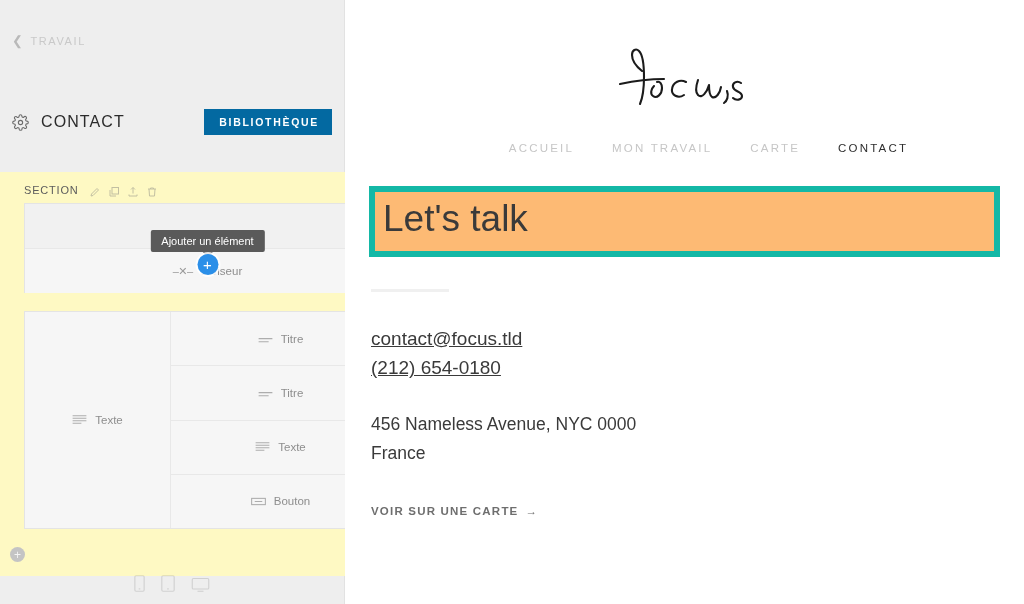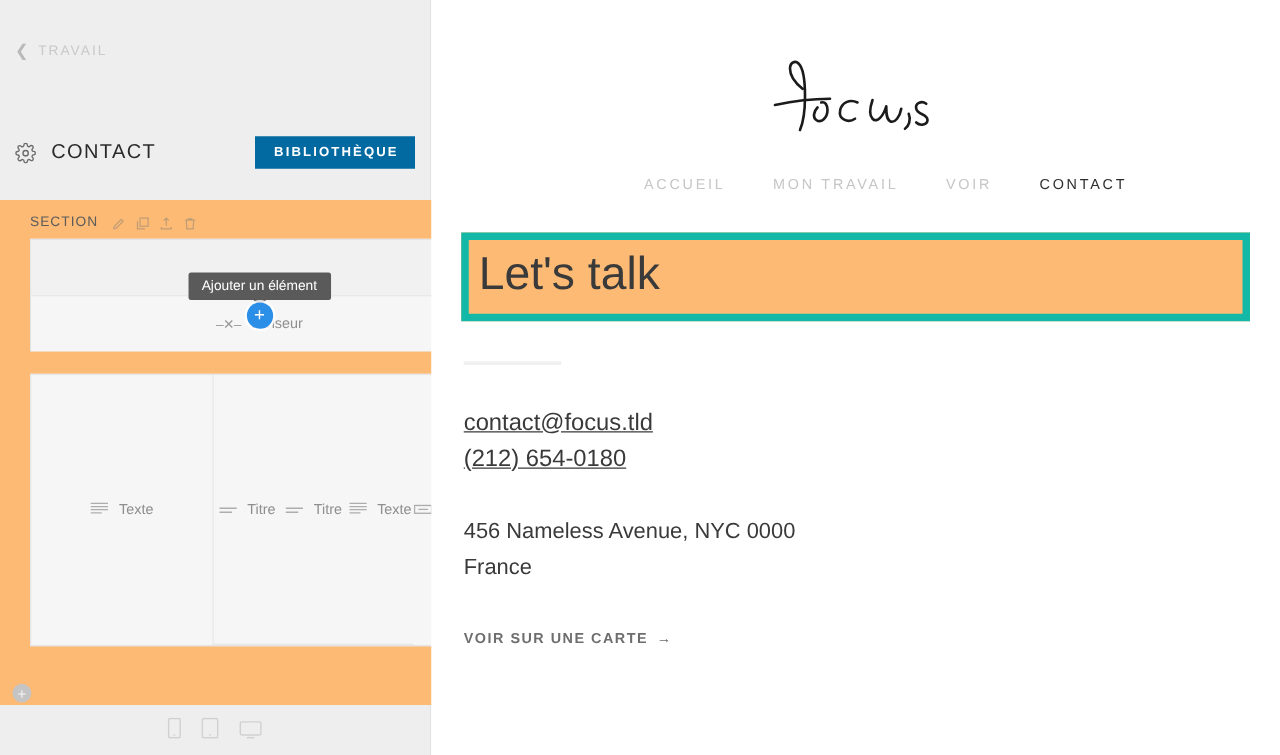--- a/index.html
+++ b/index.html
@@ -38,23 +38,23 @@
     margin-left: 12px; font-weight: 400;
   }
   .lib-btn {
     margin-left: auto;
     background: #0369a1; color: #ffffff;
     font-size: 10.5px; font-weight: bold; letter-spacing: 1.7px;
     padding: 7px 13px 7px 15px; cursor: pointer;
   }
 
   .canvas {
-    position: absolute; top: 160px; left: 0;
+    position: absolute; top: 172px; left: 0;
     width: 415px; height: 404px;
-    background: #fdba74;
+    background: #fef9c3;
   }
 
   .section-bar {
     display: flex; align-items: center; gap: 7px;
     padding: 12px 0 7px 24px;
   }
   .section-label {
     font-size: 11px; letter-spacing: 0.8px; color: #5c5c5c; margin-right: 3px;
   }
   .mini-ico { width: 12px; height: 12px; opacity: .45; cursor: pointer; }
@@ -104,21 +104,21 @@
     display: flex; align-items: center; justify-content: center;
     font-size: 15px; line-height: 1; cursor: pointer; z-index: 7;
     box-shadow: 0 0 0 2px rgba(255,255,255,.85);
   }
 
   .block-b { height: 218px; margin-top: 18px; display: flex; }
   .cell-left {
     flex: 0 0 146px; border-right: 1px solid #e8e8e8;
     display: flex; align-items: center; justify-content: center; gap: 8px;
   }
-  .col-right { flex: 1; display: flex; flex-direction: row; }
+  .col-right { flex: 1; display: flex; flex-direction: column; }
   .cell-r {
     flex: 1; border-bottom: 1px solid #e8e8e8;
     display: flex; align-items: center; justify-content: center; gap: 8px;
   }
   .cell-r:last-child { border-bottom: none; }
 
   .plus-gray {
     position: absolute; width: 15px; height: 15px; border-radius: 50%;
     background: #c4c4c4; color: #f4f4f4;
     display: flex; align-items: center; justify-content: center;
@@ -364,21 +364,21 @@
         <path d="M76 40c-6-3-13 0-14 7-1 6 6 10 12 6"></path>
         <path d="M88 38c-2 6-3 12 0 15 4 4 9-3 11-10 0 5 0 10 3 12 4 2 8-4 9-10"></path>
         <path d="M117 49c2 5 0 10-3 12"></path>
         <path d="M131 41c-4-3-9 0-8 4 1 5 9 4 9 9 0 4-6 5-9 2"></path>
       </svg>
     </div>
 
     <div class="nav">
       <span class="nav-item">ACCUEIL</span>
       <span class="nav-item">MON TRAVAIL</span>
-      <span class="nav-item">VOIR</span>
+      <span class="nav-item">CARTE</span>
       <span class="nav-item active">CONTACT</span>
     </div>
 
     <div class="headline-box">
       <div class="headline">Let's talk</div>
     </div>
 
     <div class="rule"></div>
 
 

